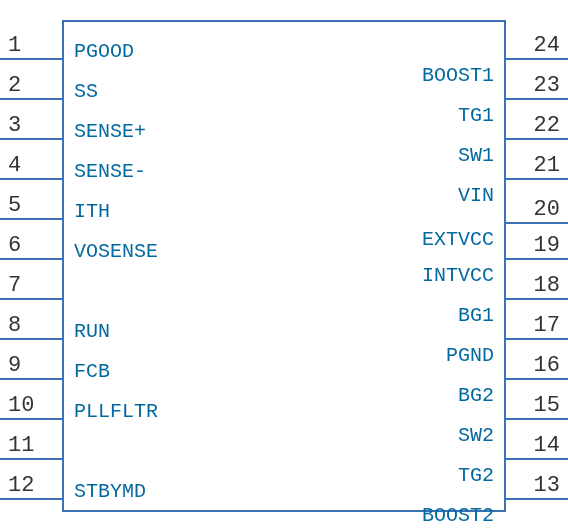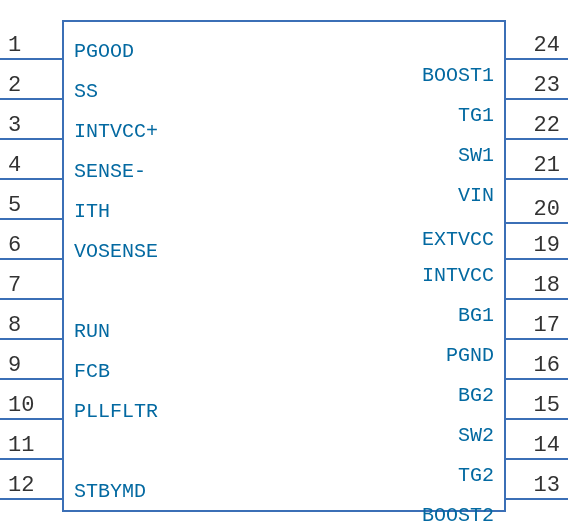--- a/index.html
+++ b/index.html
@@ -80,21 +80,21 @@
     <span class="pin-num">2</span>
     <div class="lead-line"></div>
   </div>
   <span class="pin-label">SS</span>
 </div>
 <div class="pin-row left" style="top:100px">
   <div class="lead">
     <span class="pin-num">3</span>
     <div class="lead-line"></div>
   </div>
-  <span class="pin-label">INTVCC+</span>
+  <span class="pin-label">SENSE+</span>
 </div>
 <div class="pin-row left" style="top:140px">
   <div class="lead">
     <span class="pin-num">4</span>
     <div class="lead-line"></div>
   </div>
   <span class="pin-label">SENSE-</span>
 </div>
 <div class="pin-row left" style="top:180px">
   <div class="lead">

